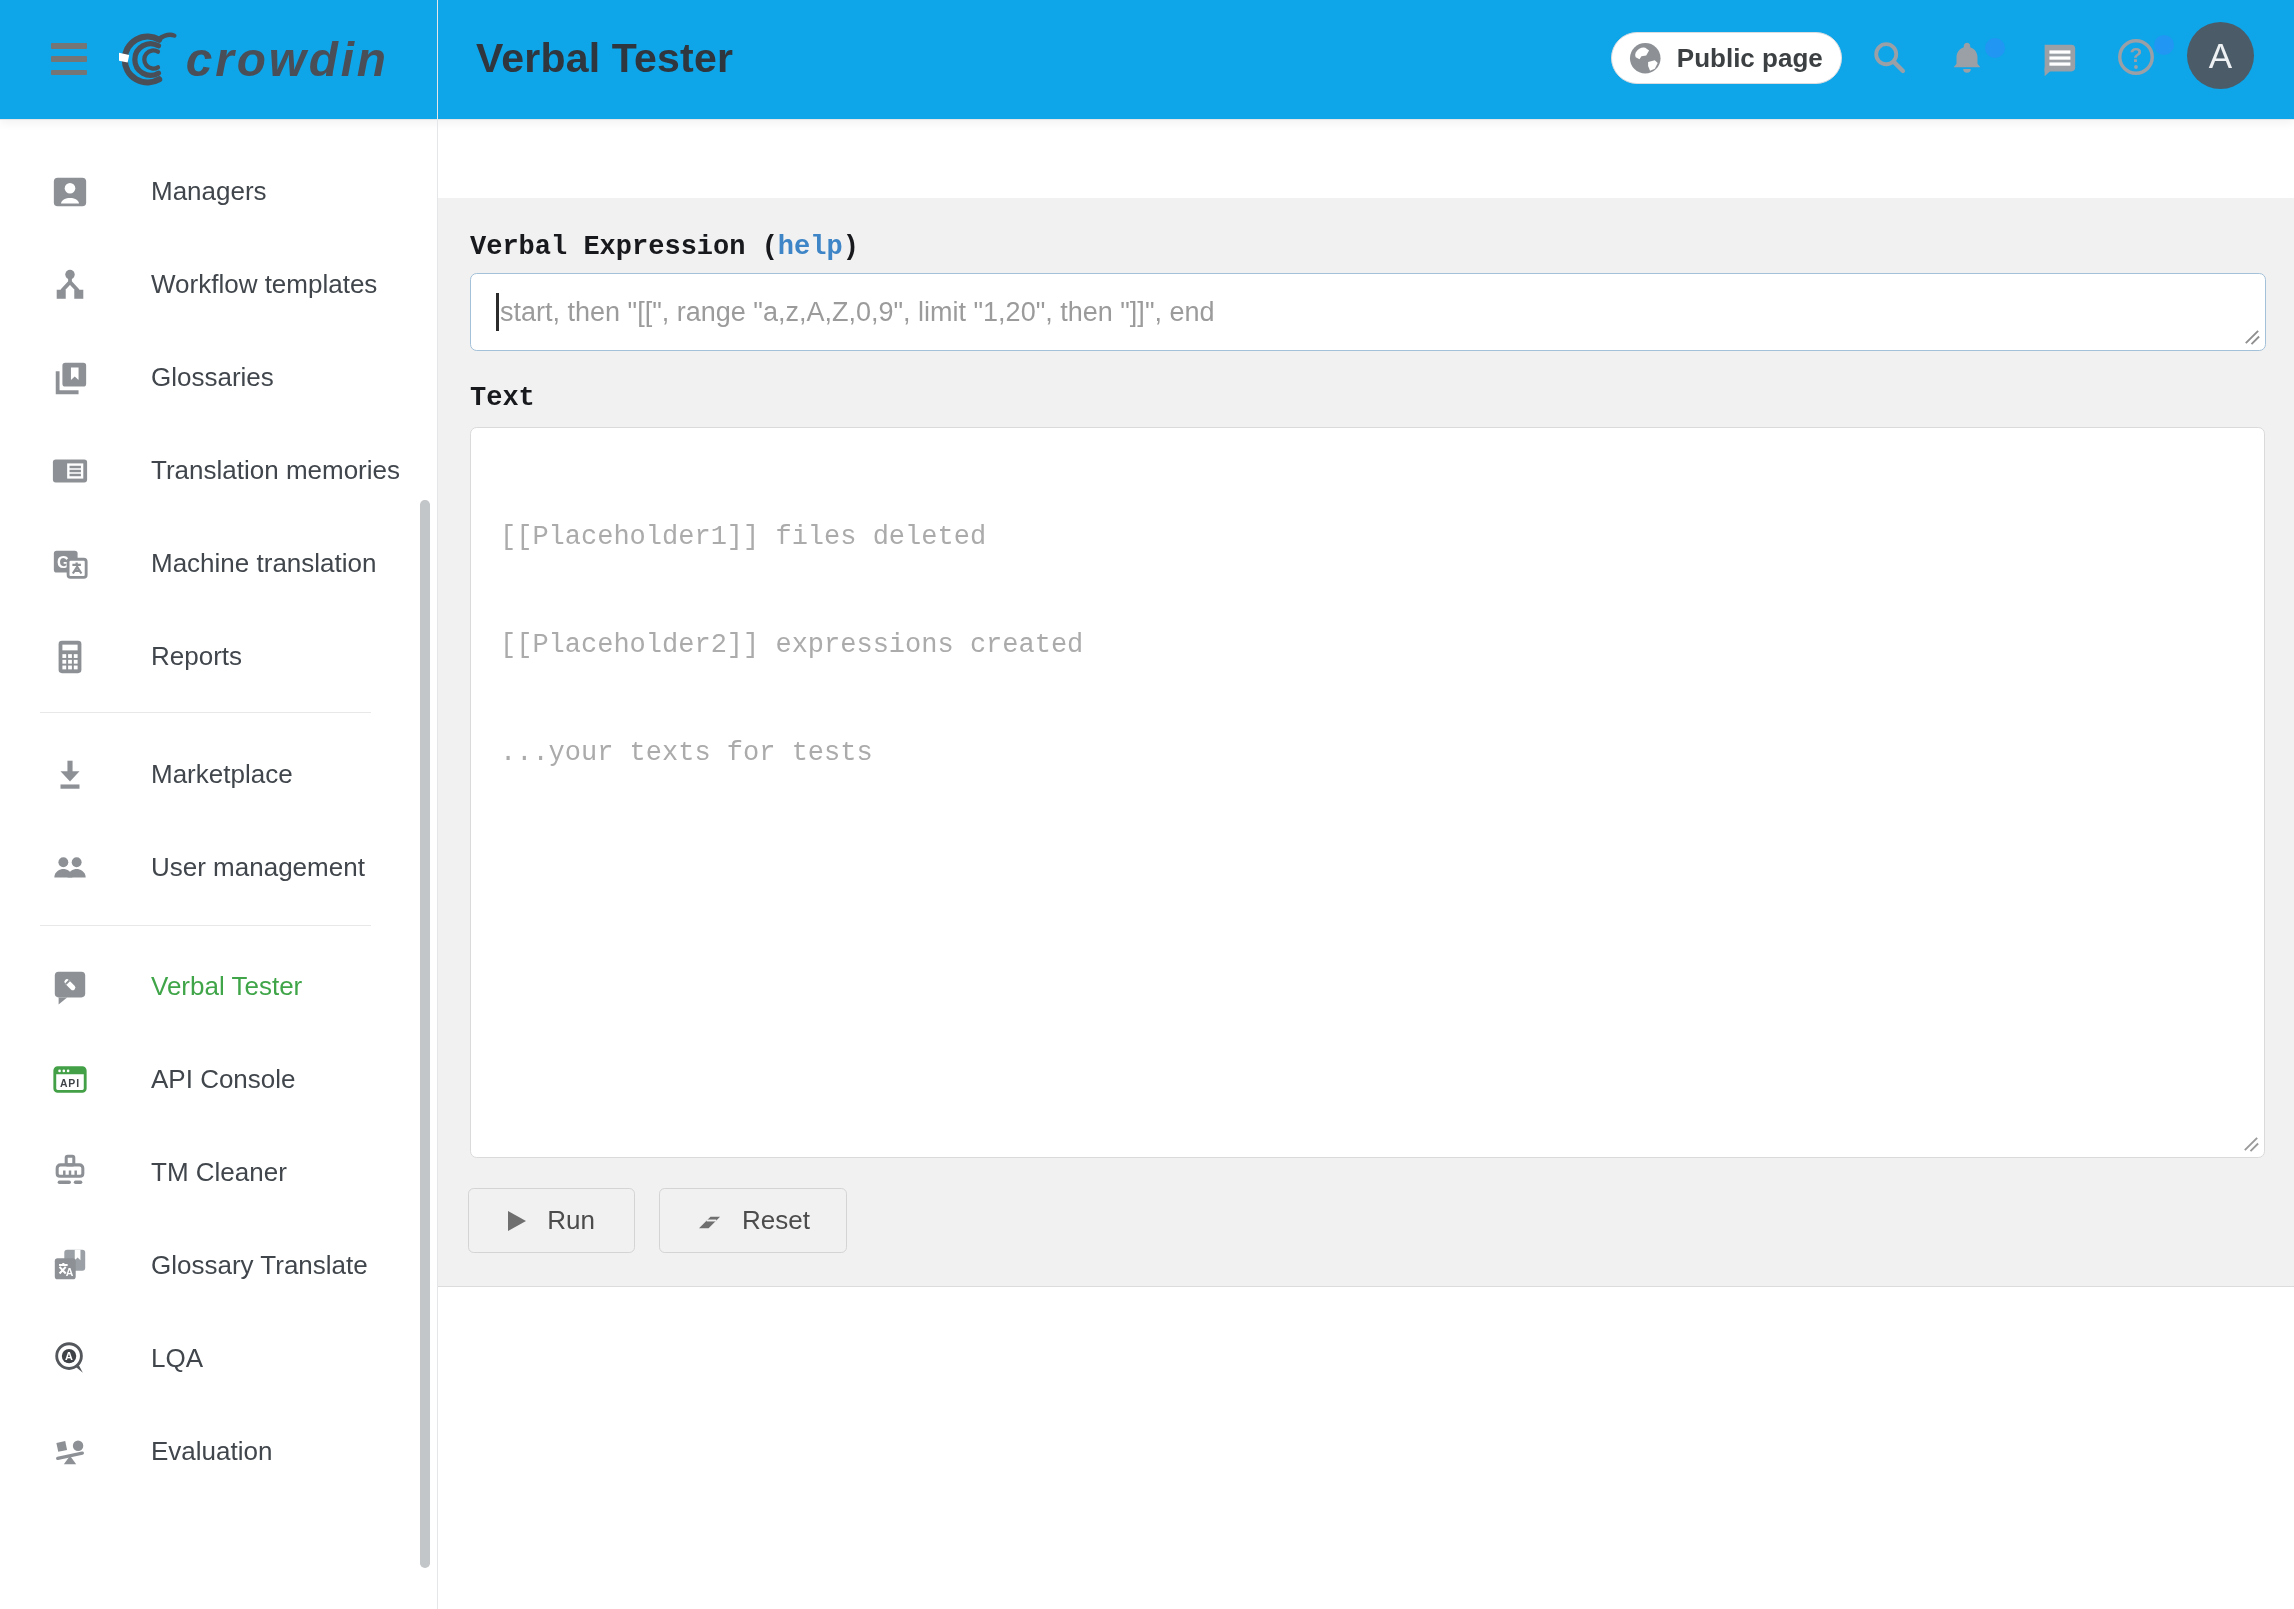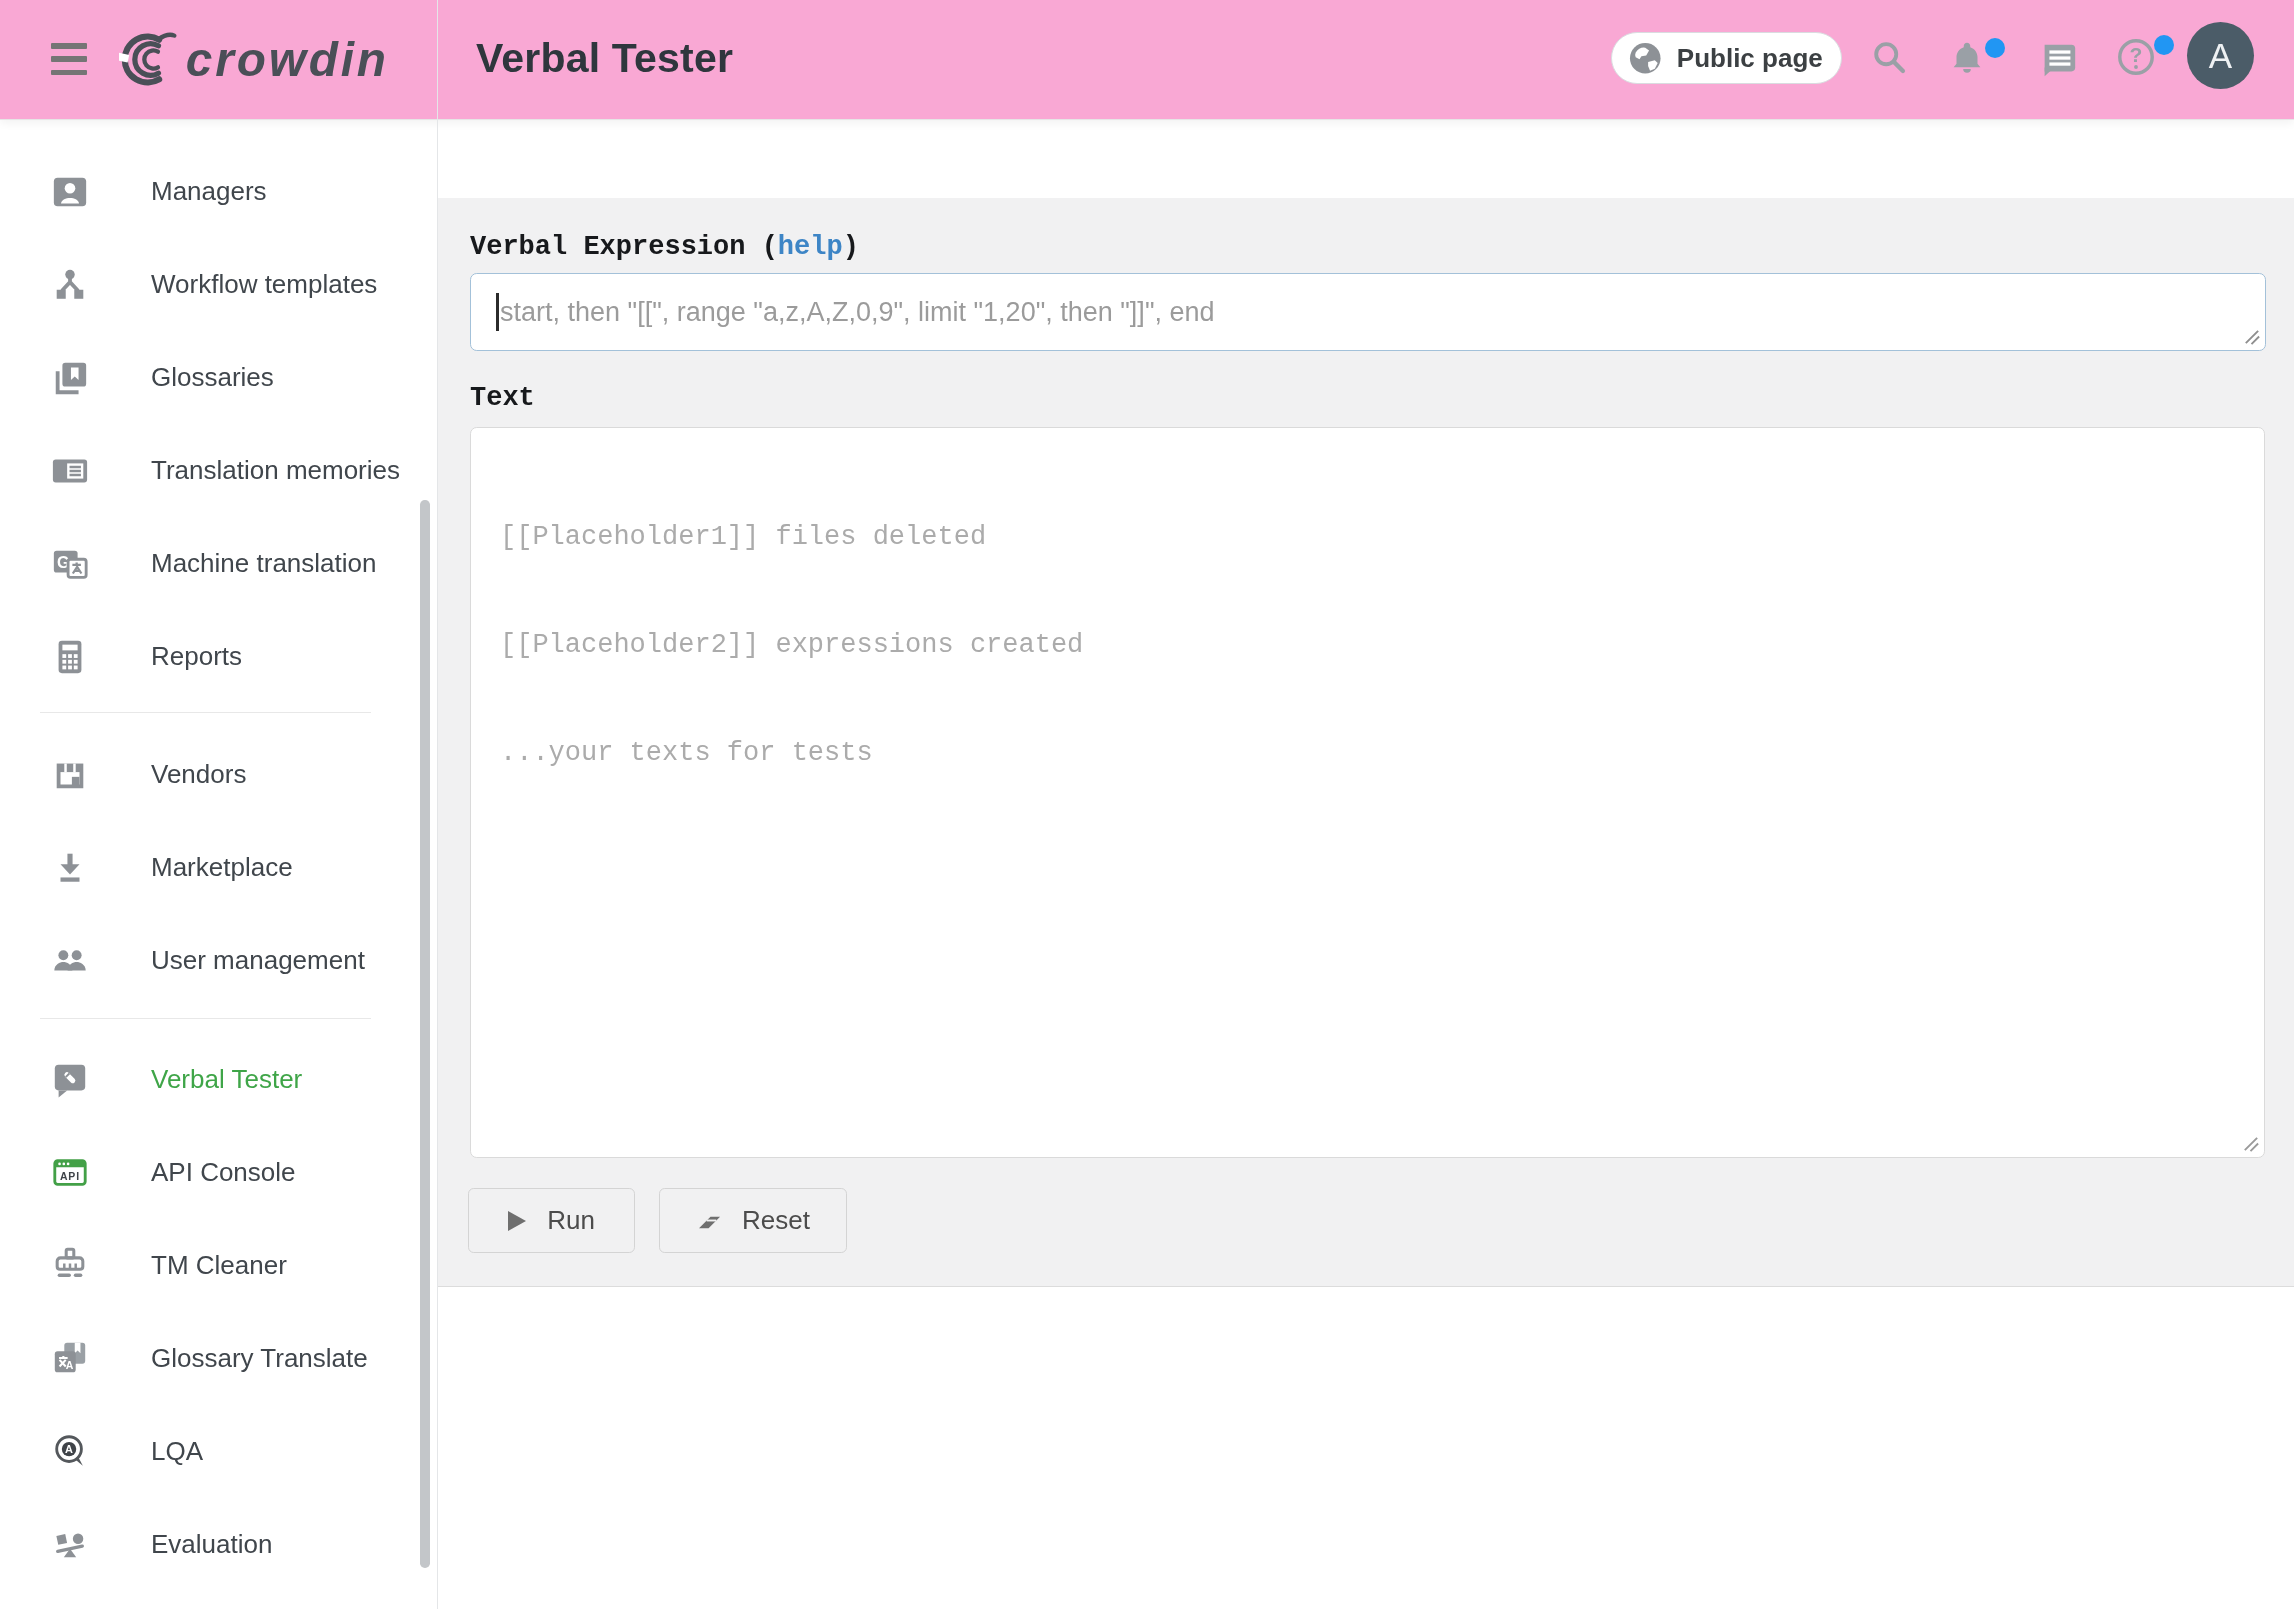--- a/index.html
+++ b/index.html
@@ -1,19 +1,19 @@
 <!DOCTYPE html>
 <html><head>
 <meta charset="utf-8">
 <style>
   html,body{margin:0;padding:0;background:#ffffff;}
   .screen{position:relative;width:2294px;height:1610px;overflow:hidden;background:#fff;
           font-family:"Liberation Sans",sans-serif;color:#30363c;}
   
-  .header{position:absolute;left:0;top:0;width:2294px;height:119px;background:#f9a8d4;
+  .header{position:absolute;left:0;top:0;width:2294px;height:119px;background:#0ea5e9;
           border-bottom:1px solid #e6e6e6;box-shadow:0 2.9px 8.6px rgba(0,0,0,.055);z-index:20;}
   .hamburger{position:absolute;left:51px;top:43px;width:38px;height:32.5px;cursor:pointer;}
   .hamburger span{display:block;width:36px;height:5.7px;background:#757575;border-radius:1px;margin-bottom:7.6px;}
   .logo{position:absolute;left:119px;top:27px;width:296px;height:65px;}
   .page-title{position:absolute;left:476px;top:35px;font-size:41px;font-weight:700;color:#2f363d;letter-spacing:0.2px;}
   .pill{position:absolute;left:1611px;top:32px;width:231px;height:52px;border:1.9px solid #dadce0;border-radius:27px;
         background:#fff;box-sizing:border-box;display:flex;align-items:center;cursor:pointer;}
   .pill .globe{margin-left:17px;}
   .pill .pill-label{margin-left:15.3px;font-size:26px;font-weight:600;color:#3c4043;}
   .hicon{position:absolute;top:38px;width:42px;height:42px;cursor:pointer;}
@@ -197,30 +197,20 @@
             <rect x="12" y="29" width="4" height="4"></rect>
               <rect x="18" y="29" width="4" height="4"></rect>
               <rect x="24" y="29" width="4" height="4"></rect>
           </g>
         </svg>
         <span class="lbl">Reports</span>
       </div>
 
       <div class="nav-sep sep1"></div>
 
-      <div class="nav-item">
-        <svg class="ic" viewBox="0 0 40 40">
-          <rect x="6" y="9" width="28" height="9" fill="#8d9196"></rect>
-          <rect x="14" y="9" width="2.6" height="9" fill="#fff"></rect>
-          <rect x="23.4" y="9" width="2.6" height="9" fill="#fff"></rect>
-          <path d="M8 18 v15 h24 v-15" fill="none" stroke="#8d9196" stroke-width="4"></path>
-          <rect x="22" y="23" width="8" height="10" fill="#8d9196"></rect>
-        </svg>
-        <span class="lbl">Vendors</span>
-      </div>
 
       <div class="nav-item">
         <svg class="ic" viewBox="0 0 40 40">
           <rect x="17.3" y="6" width="5.4" height="12" fill="#8d9196"></rect>
           <polygon points="10,17 30,17 20,28" fill="#8d9196"></polygon>
           <rect x="10" y="31" width="20" height="4.5" fill="#8d9196"></rect>
         </svg>
         <span class="lbl">Marketplace</span>
       </div>
 

